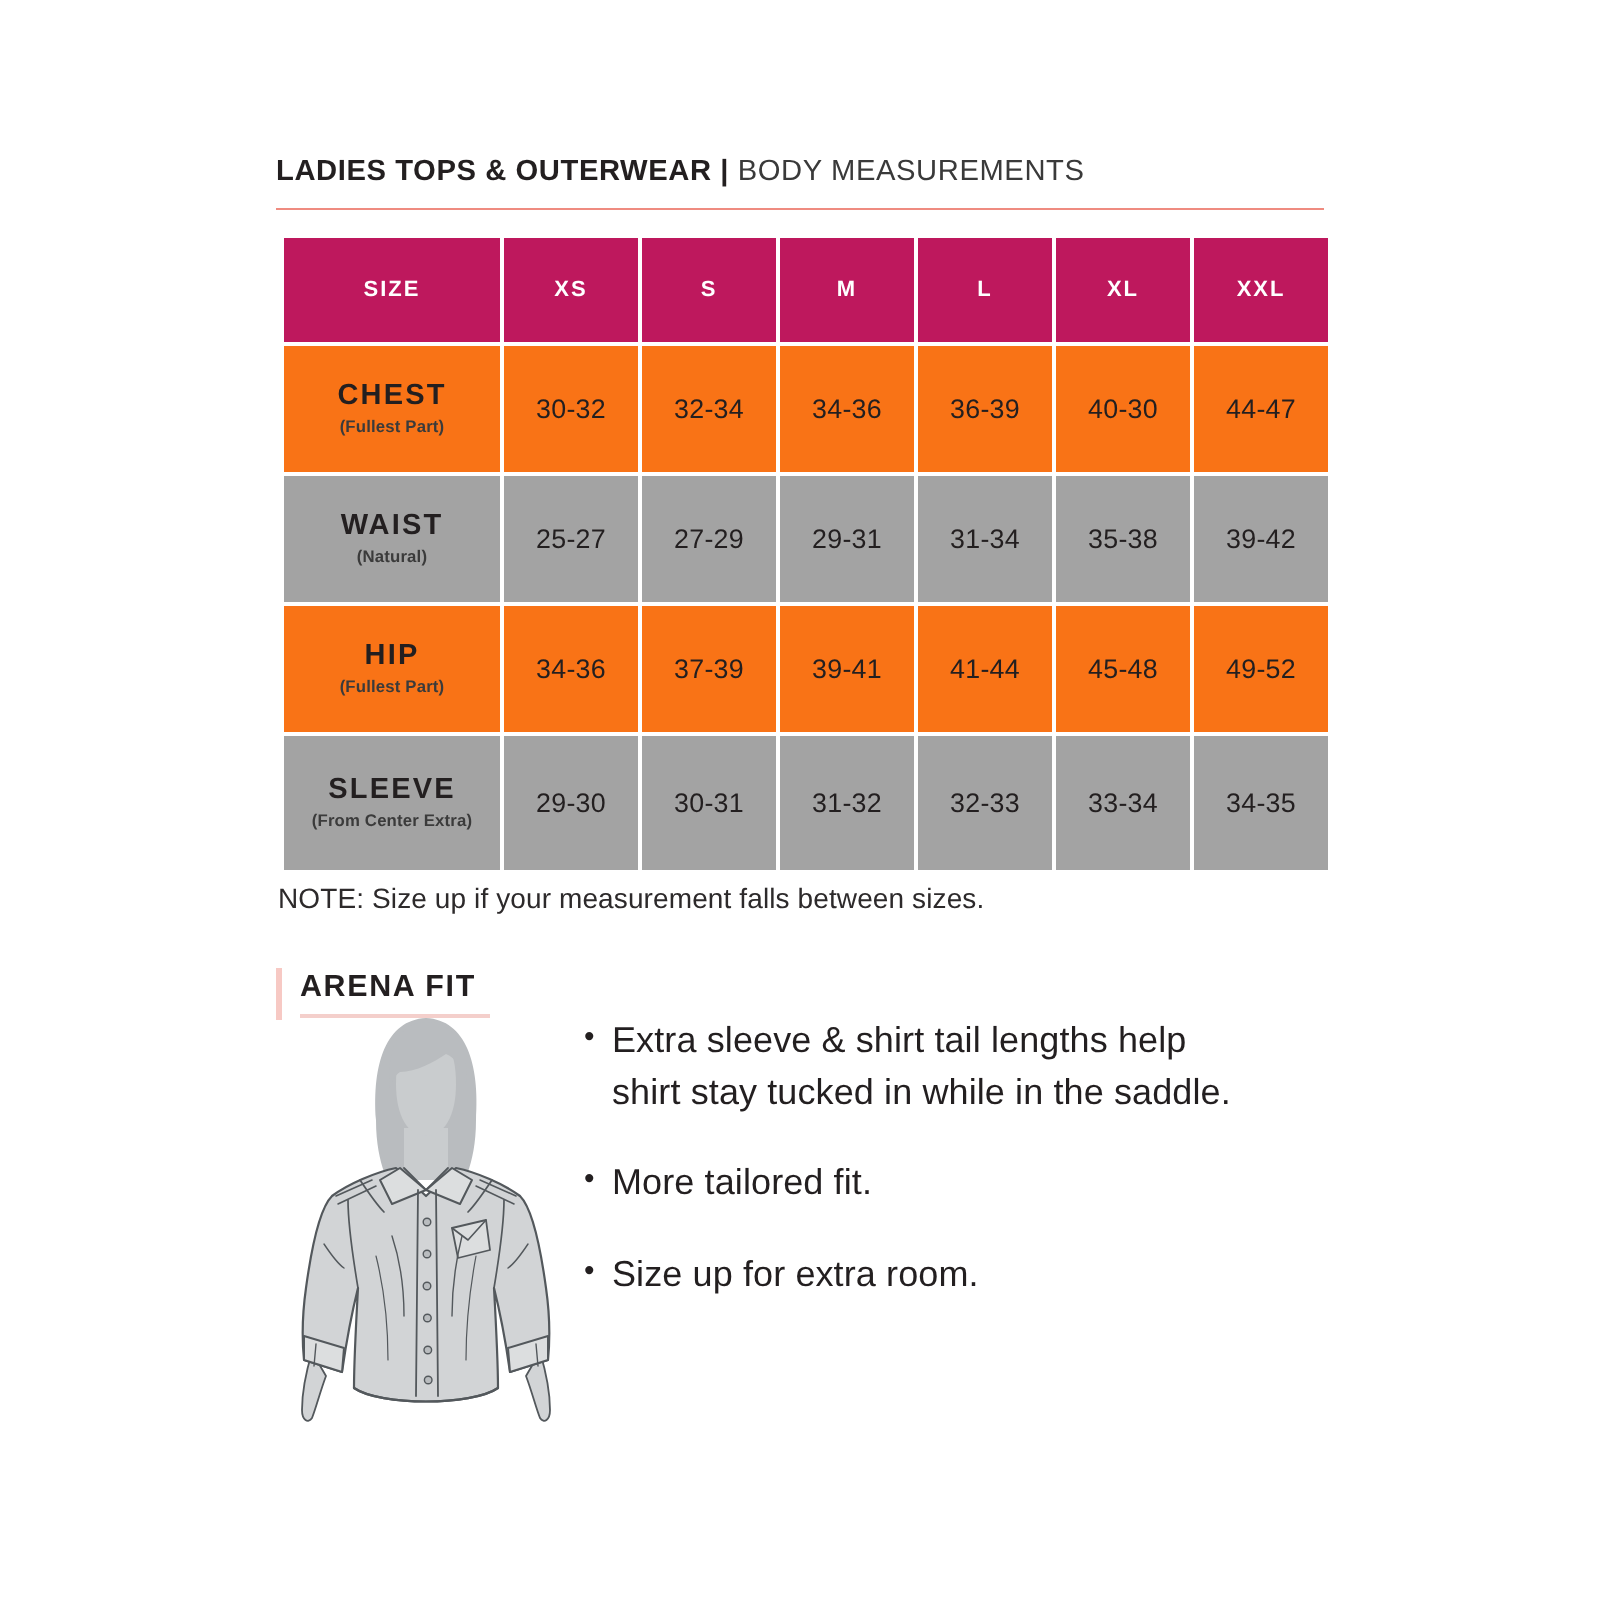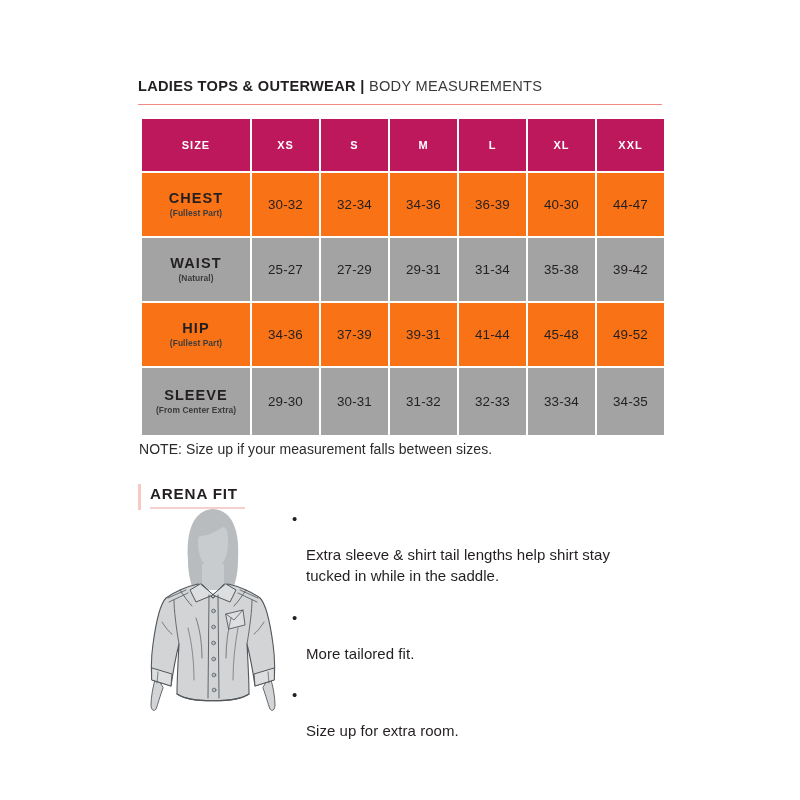--- a/index.html
+++ b/index.html
@@ -172,25 +172,24 @@
   }
   .fit-bullet {
     flex: 0 0 auto;
     width: 14px;
     font-size: 15px;
     line-height: 1.42;
     color: #231f20;
   }
   .fit-text {
     flex: 1 1 auto;
-    font-size: 15px;
+    font-size: 18px;
     line-height: 1.42;
     color: #231f20;
     letter-spacing: 0.003em;
-    margin-top: 36px;
   }
 </style>
 </head>
 <body>
 
 <div class="page">
 
   <div class="title-block">
     <div class="chart-title">
       <span class="t-strong">LADIES TOPS &amp; OUTERWEAR</span><span class="t-strong"> | </span><span class="t-light">BODY MEASUREMENTS</span>
@@ -244,21 +243,21 @@
         <td class="value-cell">35-38</td>
         <td class="value-cell">39-42</td>
       </tr>
       <tr class="row-dark">
         <td class="label-cell">
           <span class="label-main">HIP</span>
           <span class="label-sub">(Fullest Part)</span>
         </td>
         <td class="value-cell">34-36</td>
         <td class="value-cell">37-39</td>
-        <td class="value-cell">39-31</td>
+        <td class="value-cell">39-41</td>
         <td class="value-cell">41-44</td>
         <td class="value-cell">45-48</td>
         <td class="value-cell">49-52</td>
       </tr>
       <tr class="row-light row-tall">
         <td class="label-cell">
           <span class="label-main">SLEEVE</span>
           <span class="label-sub">(From Center Extra)</span>
         </td>
         <td class="value-cell">29-30</td>

